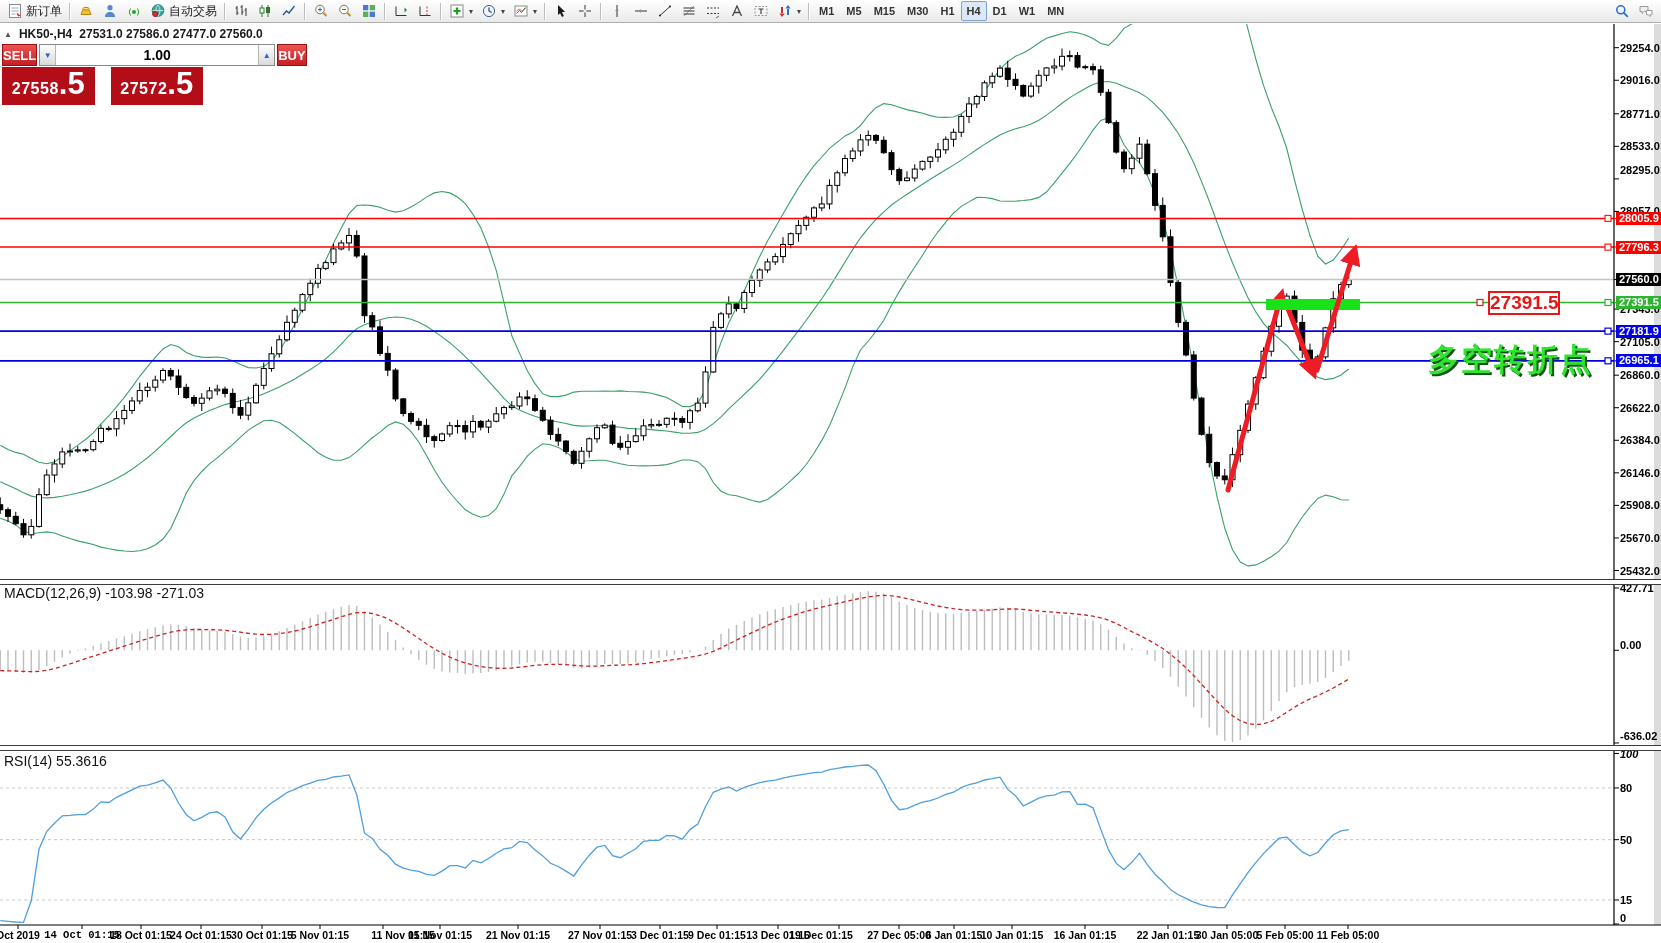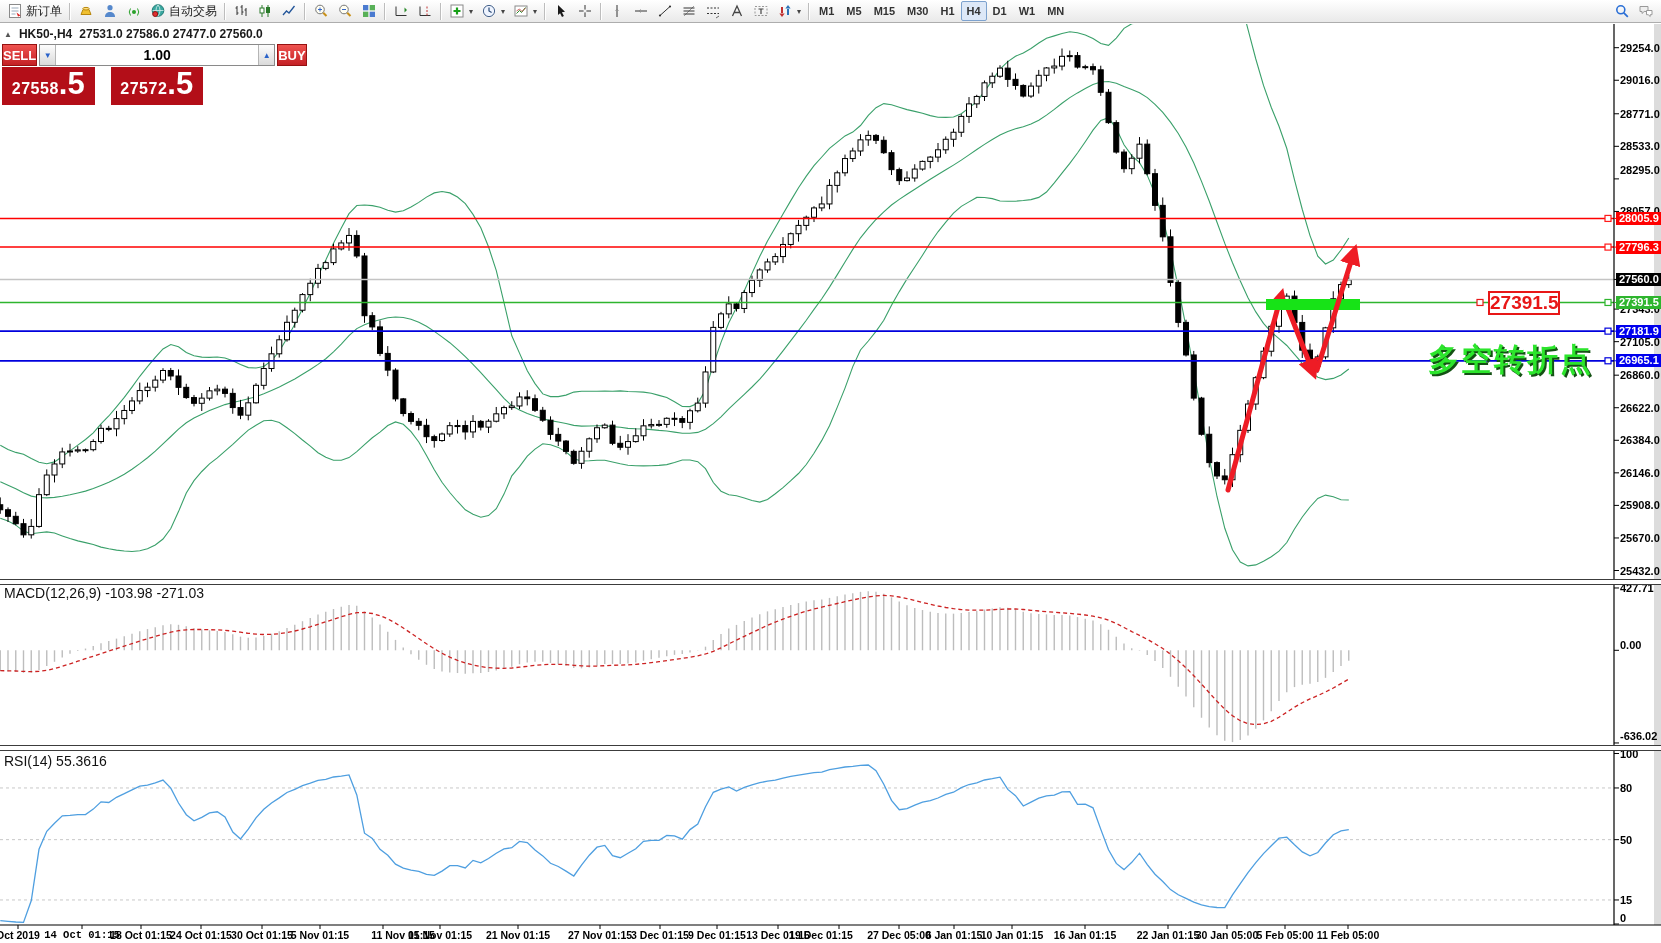--- a/index.html
+++ b/index.html
@@ -1014,21 +1014,21 @@
     <div class="tick-label" style="top: 564.511px;">25432.0</div>
     <div class="line-label" style="top: 211.928px; background: rgb(255, 0, 0);">28005.9</div>
     <div class="line-label" style="top: 240.599px; background: rgb(255, 0, 0);">27796.3</div>
     <div class="line-label" style="top: 272.922px; background: rgb(0, 0, 0);">27560.0</div>
     <div class="line-label" style="top: 295.971px; background: rgb(46, 181, 46);">27391.5</div>
     <div class="line-label" style="top: 324.643px; background: rgb(0, 0, 238);">27181.9</div>
     <div class="line-label" style="top: 354.299px; background: rgb(0, 0, 238);">26965.1</div>
     <div class="tick-label" style="top: 581.983px;">427.71</div>
     <div class="tick-label" style="top: 639px;">0.00</div>
     <div class="tick-label" style="top: 730px;">-636.02</div>
-    <div class="tick-label" style="top: 747.5px;">100</div>
+    <div class="tick-label" style="top: 747.5px; font-style: italic;">100</div>
     <div class="tick-label" style="top: 781.96px;">80</div>
     <div class="tick-label" style="top: 833.65px;">50</div>
     <div class="tick-label" style="top: 893.955px;">15</div>
     <div class="tick-label" style="top: 912px;">0</div>
   </div>
 <div id="time-axis">
     <div class="date-label" style="left: 18px;">Oct 2019</div>
     <div class="date-label" style="left: 82px; font-family: Liberation Mono, monospace;">14 Oct 01:15</div>
     <div class="date-label" style="left: 141px;">18 Oct 01:15</div>
     <div class="date-label" style="left: 201px;">24 Oct 01:15</div>

